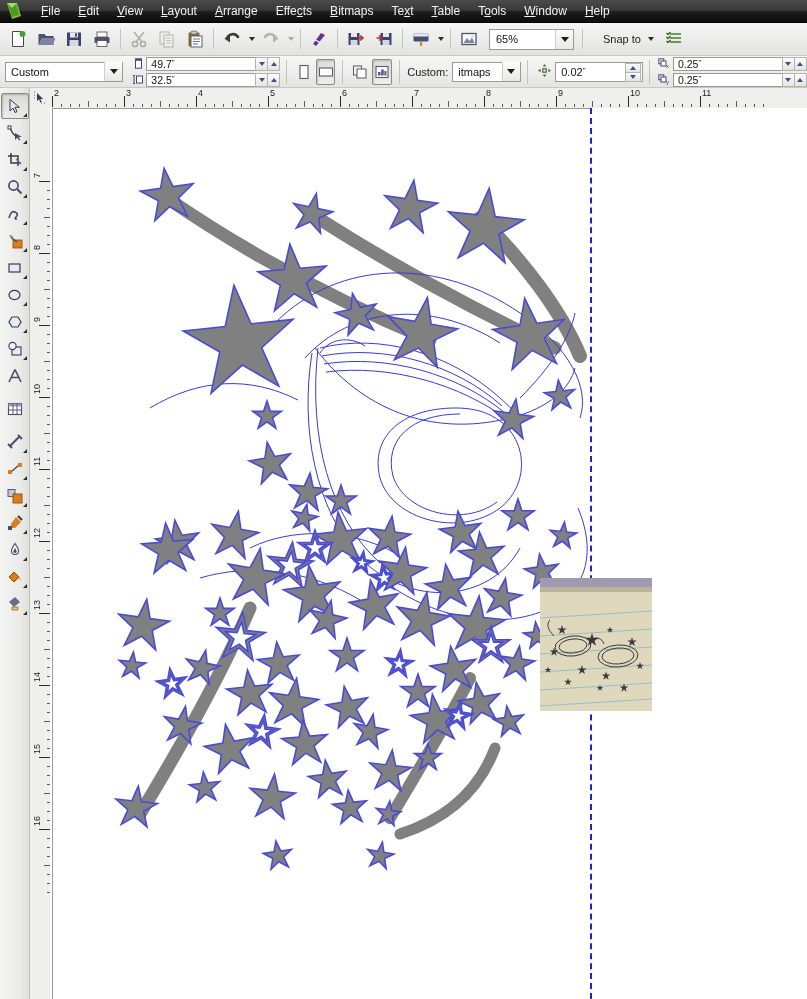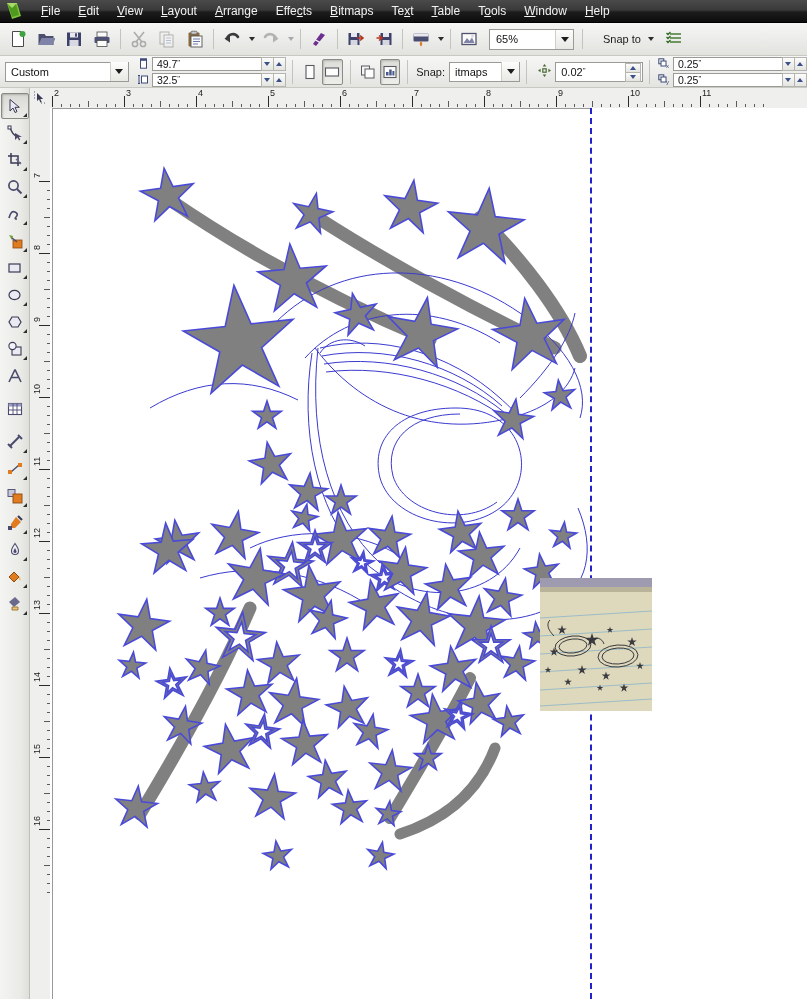--- a/index.html
+++ b/index.html
@@ -457,21 +457,21 @@
       <svg width="16" height="16" viewBox="0 0 16 16">
         <rect x="2" y="2.5" width="12" height="11" fill="#fdfdfd" stroke="#5a5a60" stroke-width="1.1"></rect>
         <rect x="4" y="8" width="2.5" height="3.5" fill="#4a5a8c"></rect>
         <rect x="7.2" y="5.5" width="2.5" height="6" fill="#4a5a8c"></rect>
         <rect x="10.4" y="7" width="2" height="4.5" fill="#4a5a8c"></rect>
       </svg>
     </div>
 
     <div class="psep"></div>
 
-    <span class="unitlabel">Snap:</span>
+    <span class="unitlabel">Custom:</span>
     <div class="unit-combo">
       <span class="val">itmaps</span>
       <span class="cbarrow">
           <i></i>
         </span>
     </div>
 
     <div class="psep"></div>
 
     <div class="nudge">

